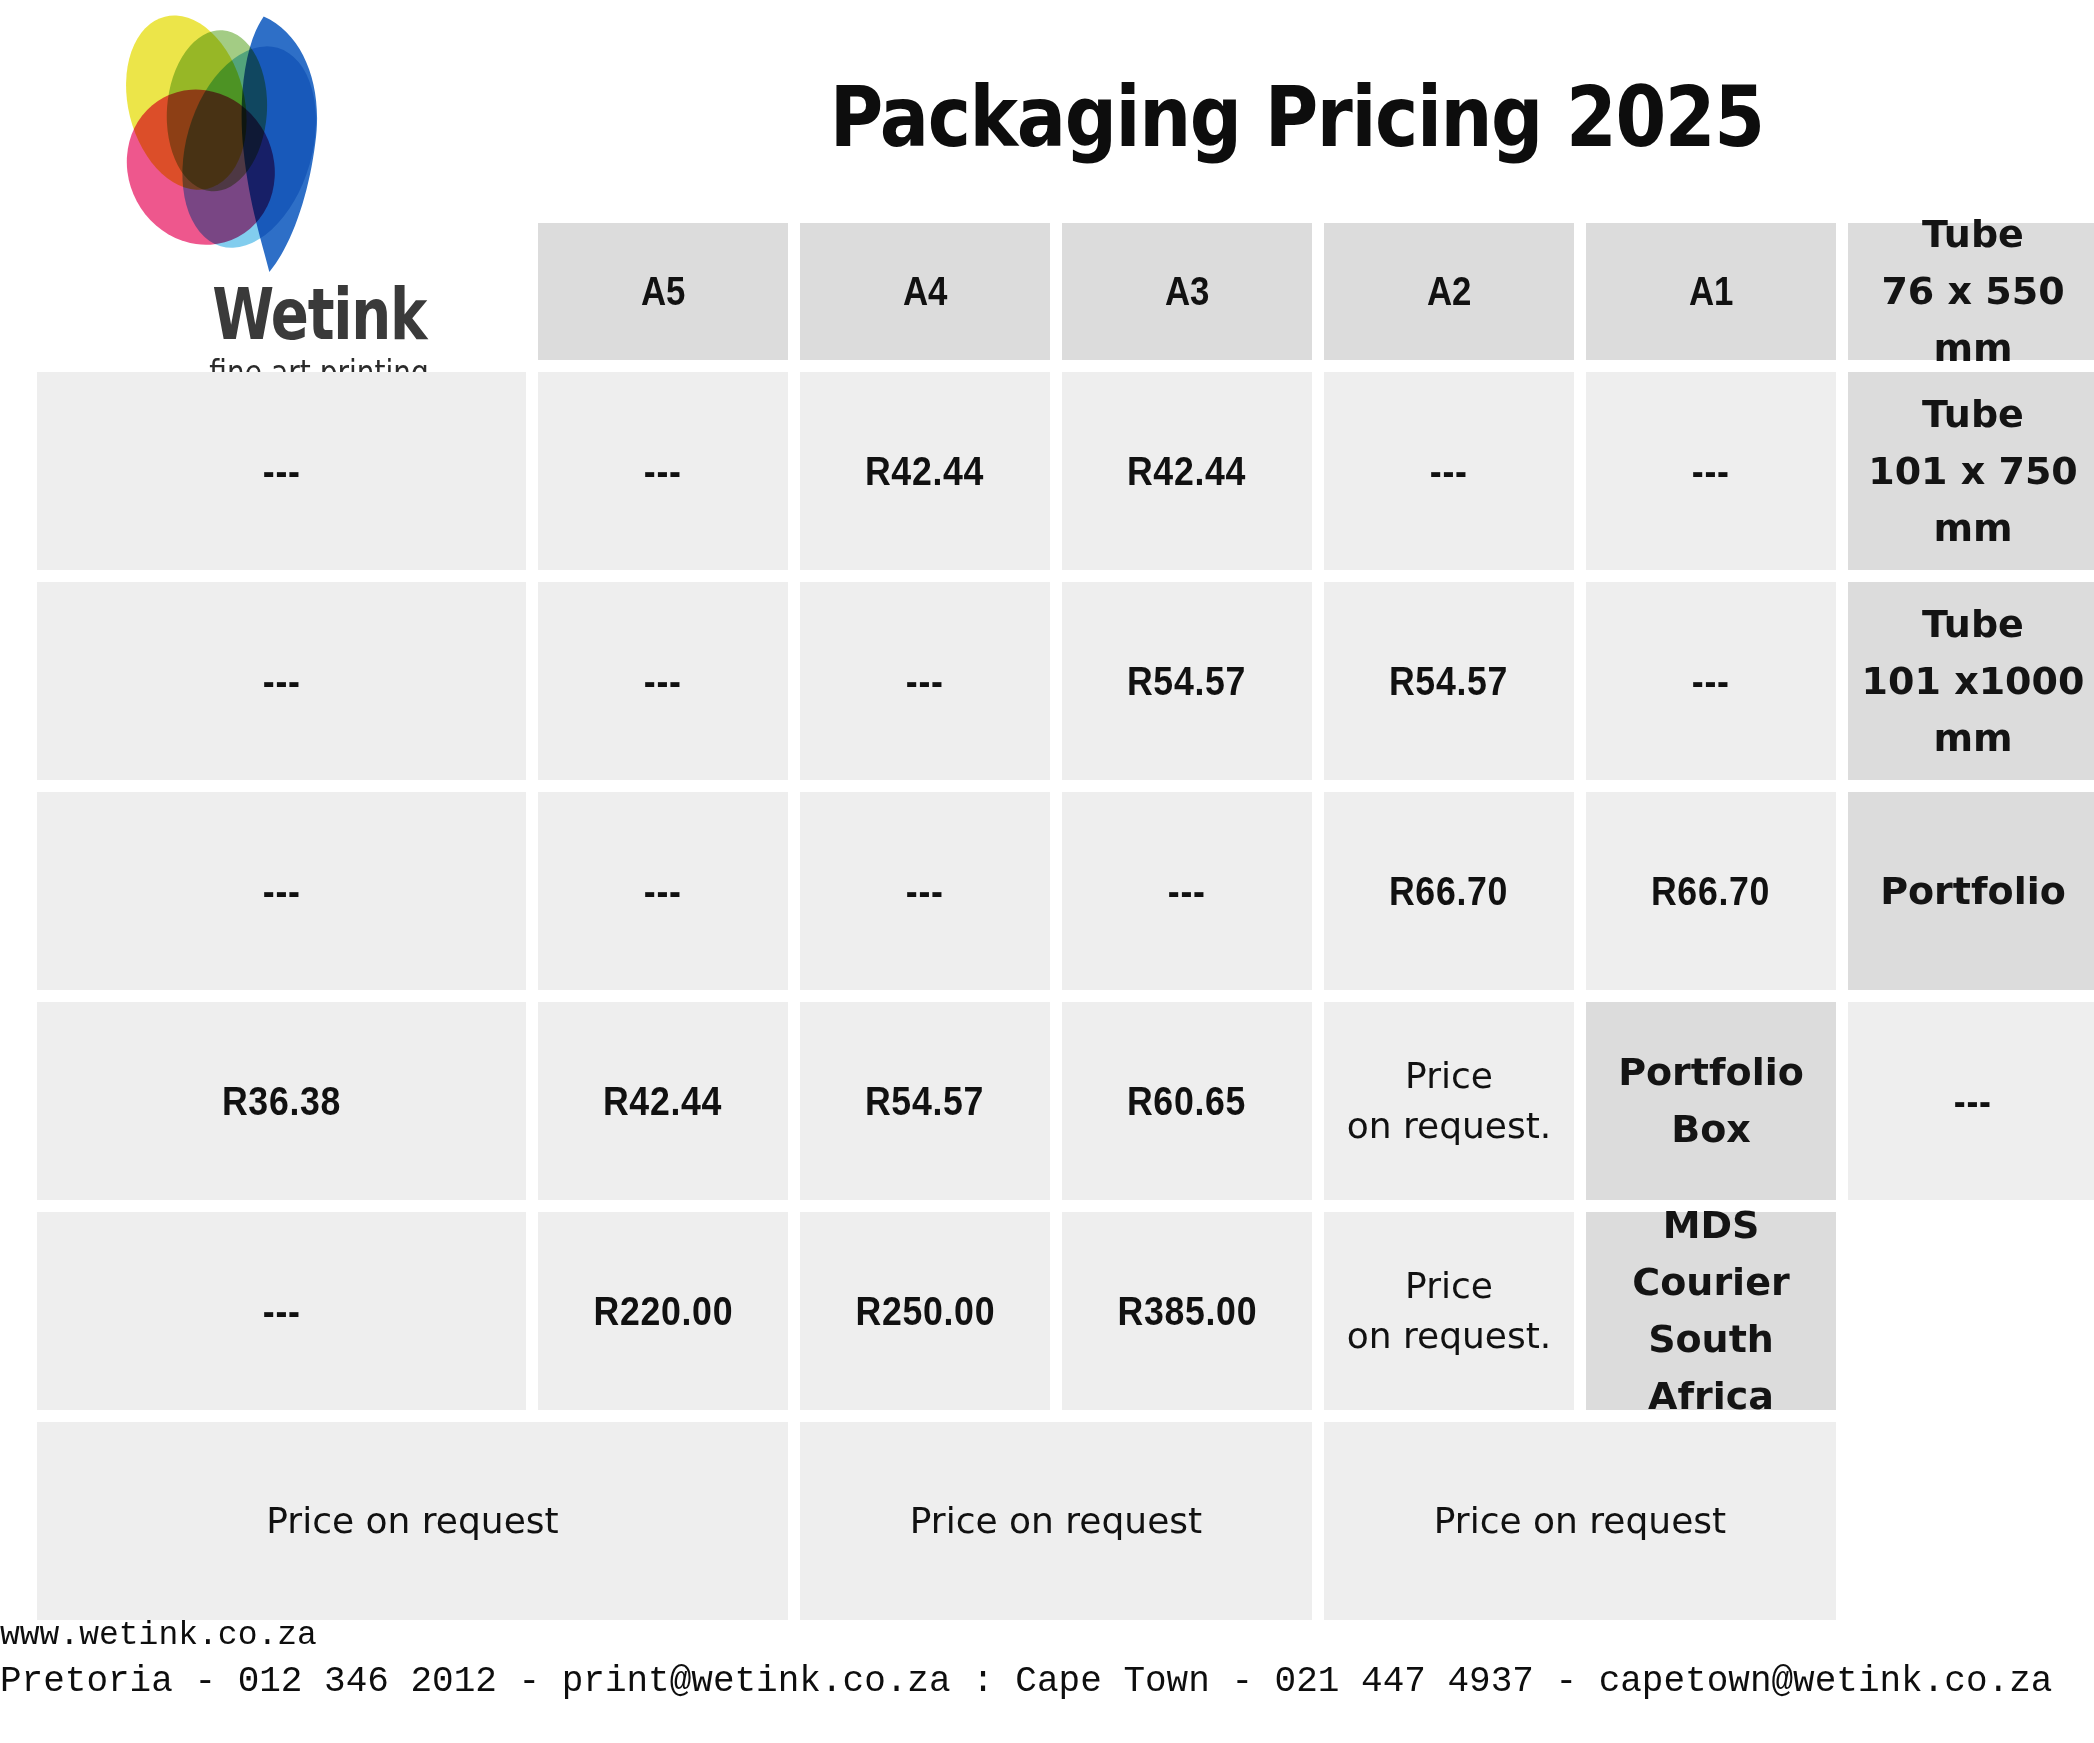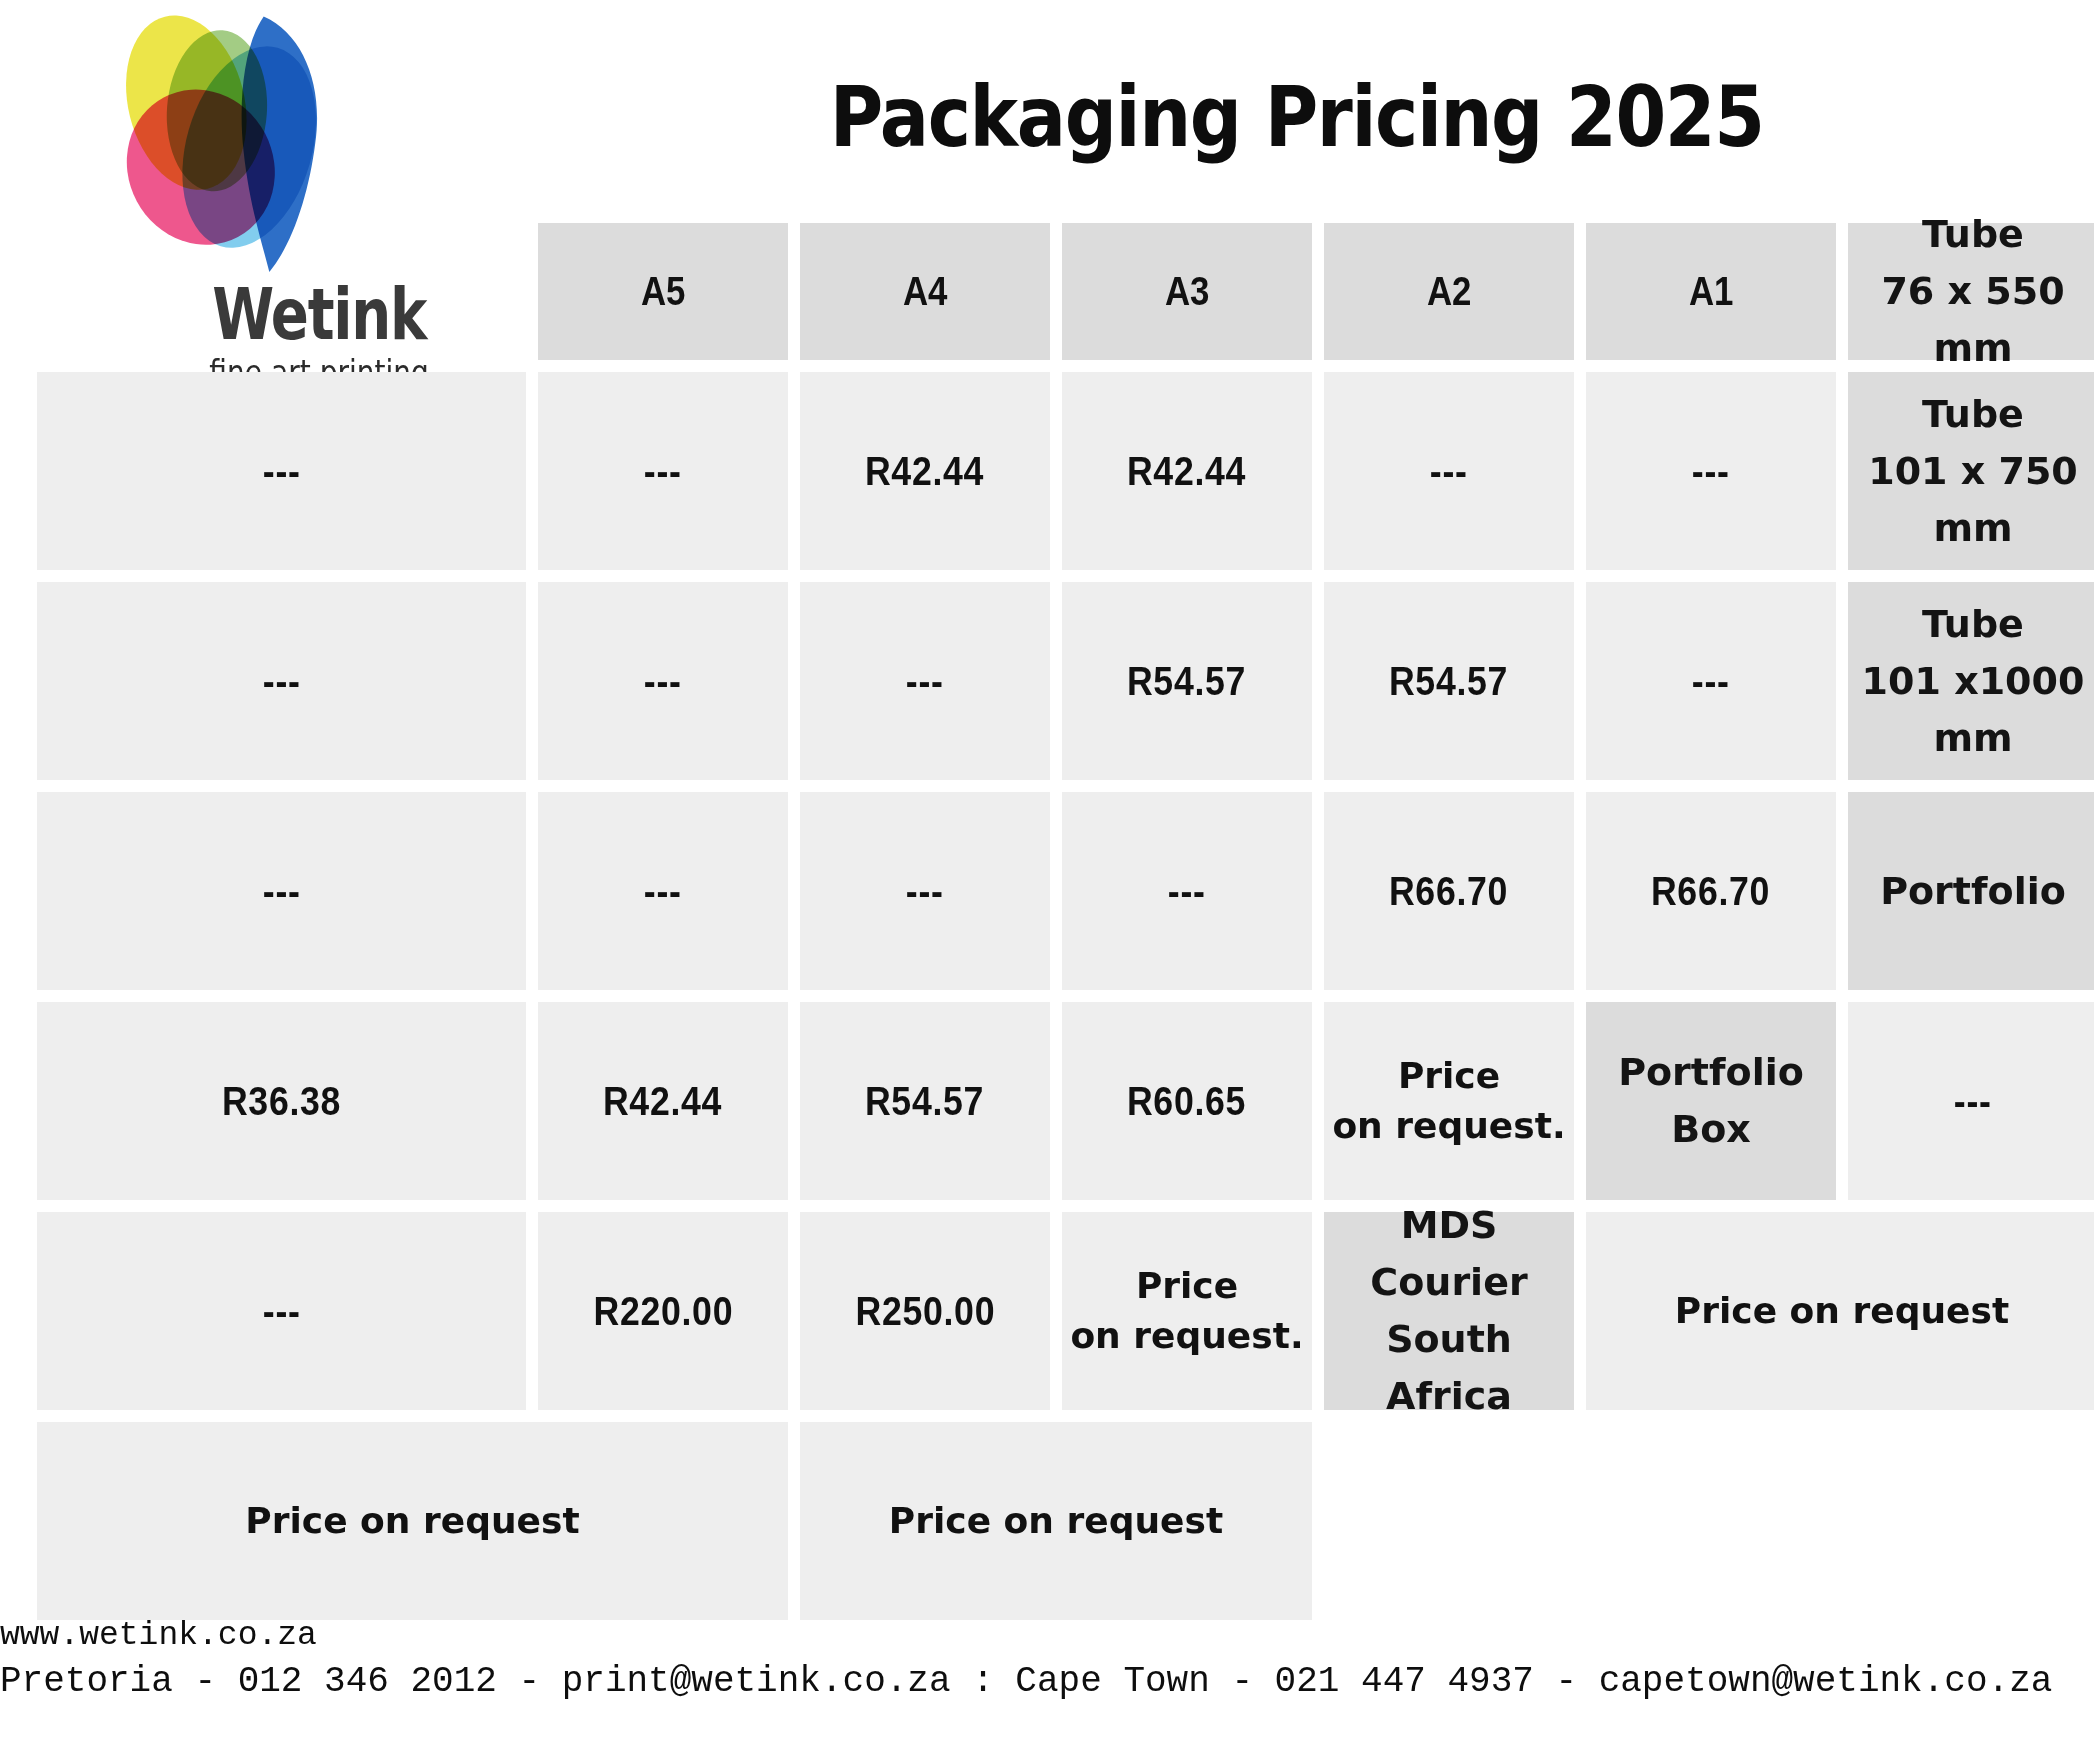--- a/index.html
+++ b/index.html
@@ -31,21 +31,21 @@
   .th,.label,.cell{display:flex;align-items:center;justify-content:center;text-align:center;}
   .th,.label{background:#dcdcdc;}
   .cell{background:#eeeeee;}
   .span2{grid-column:span 2;}
   .hval{display:inline-block;font-family:"Liberation Sans",sans-serif;font-weight:bold;
         font-size:41px;transform:scaleX(.85);transform-origin:center;color:#111;}
   .label{white-space:pre-line;font-weight:bold;font-size:38px;line-height:1.5;color:#141414;}
   .val{white-space:pre-line;display:inline-block;transform-origin:center;color:#111;}
   .val.num{font-family:"Liberation Sans",sans-serif;font-weight:bold;font-size:41px;
            transform:scaleX(.87);letter-spacing:0.8px;}
-  .val.soft{font-family:"DejaVu Sans",sans-serif;font-weight:bold;font-size:36px;line-height:1.4;}
+  .val.soft{font-family:"DejaVu Sans",sans-serif;font-weight:normal;font-size:36px;line-height:1.4;}
   
   .footer{position:absolute;left:0;width:2095px;text-align:left;
           font-family:Liberation Mono, monospace;color:#0e0e0e;}
   .footer.site{top:1617px;font-size:33px;}
   .footer.contact{top:1661px;font-size:36px;}
 </style>
 </head>
 <body>
 
 <div class="logo-wrap">
@@ -173,20 +173,23 @@
   <div class="cell">
       <span class="val num">---</span>
     </div>
   <div class="cell">
       <span class="val num">R220.00</span>
     </div>
   <div class="cell">
       <span class="val num">R250.00</span>
     </div>
   <div class="cell">
+      <span class="val num">R385.00</span>
+    </div>
+  <div class="cell">
       <span class="val soft">Price
 on request.</span>
     </div>
 
   <div class="label">MDS Courier
 South Africa</div>
   <div class="cell span2">
       <span class="val soft">Price on request</span>
     </div>
   <div class="cell span2">

